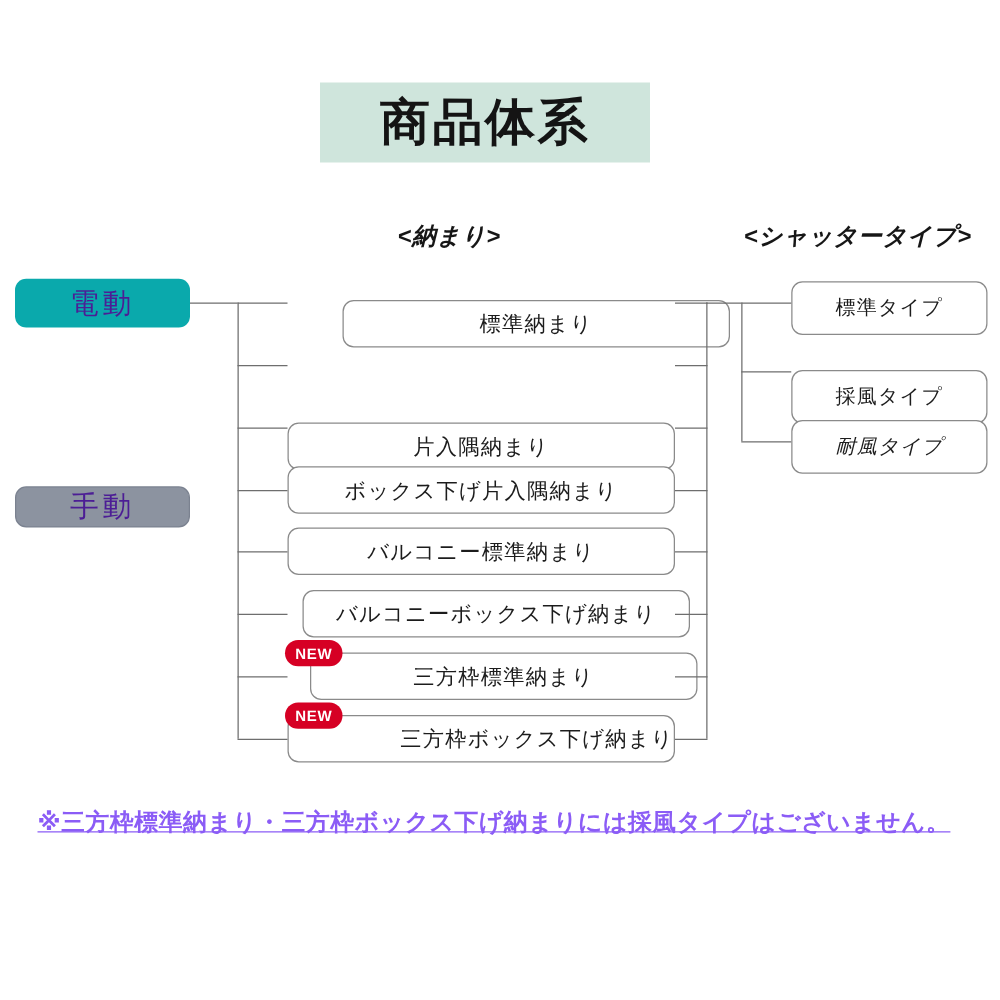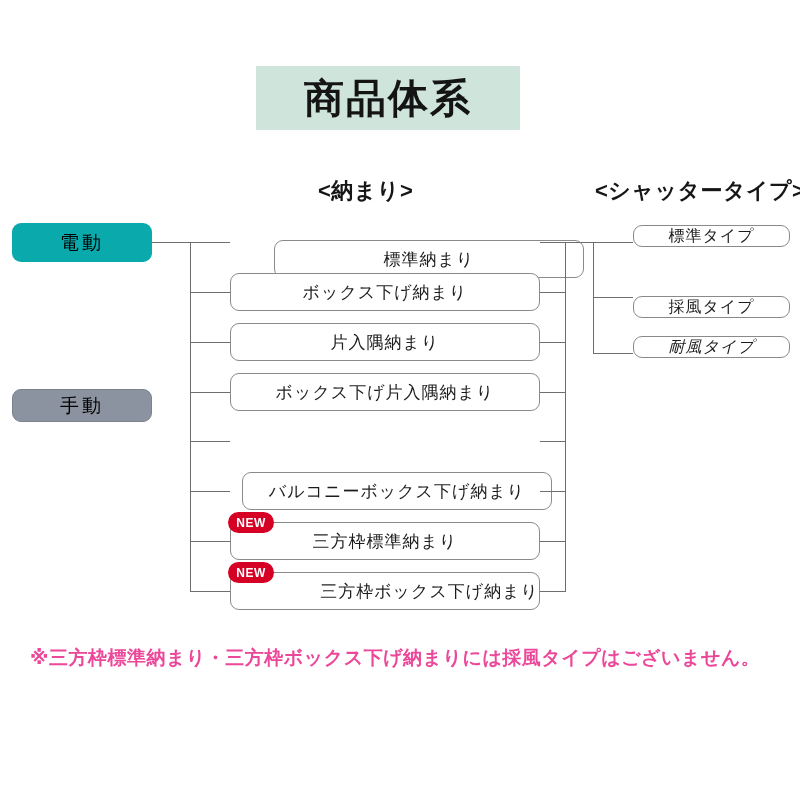--- a/index.html
+++ b/index.html
@@ -35,38 +35,39 @@
     font-size: 40px;
     font-weight: 700;
     color: #141414;
     letter-spacing: 2px;
     line-height: 1;
   }
 
   
   .col-header {
     position: absolute;
-    font-size: 22px;
+    font-size: 19px;
     font-weight: 700;
     color: #161616;
     white-space: nowrap;
     letter-spacing: 0.5px;
+    font-style: italic;
   }
   #hdr-osamari { left: 318px; top: 176px; }
   #hdr-shutter { left: 595px; top: 176px; }
 
   
   .mode-pill {
     position: absolute;
     display: flex;
     align-items: center;
     justify-content: center;
     border-radius: 9px;
-    font-size: 19px;
-    color: #000000;
+    font-size: 23px;
+    color: #4c1d95;
     letter-spacing: 3px;
   }
   #pill-denki {
     left: 12px;
     top: 223px;
     width: 140px;
     height: 39px;
     background: #0aa9ac;
   }
   #pill-shudo {
@@ -97,21 +98,21 @@
     white-space: nowrap;
   }
   .mid-box {
     left: 230px;
     width: 310px;
     height: 38px;
   }
   .right-box {
     left: 633px;
     width: 157px;
-    height: 22px;
+    height: 43px;
   }
   .right-box .node-label { font-size: 16px; }
 
   
   .new-badge {
     position: absolute;
     width: 46px;
     height: 21px;
     background: #d60024;
     border-radius: 11px;
@@ -134,23 +135,24 @@
   .line.h { height: 1px; }
   .line.v { width: 1px; }
 
   
   .footnote {
     position: absolute;
     left: 30px;
     top: 645px;
     font-size: 19px;
     font-weight: 700;
-    color: #ec4899;
+    color: #8b5cf6;
     letter-spacing: 0.5px;
     white-space: nowrap;
+    text-decoration: underline;
   }
 </style>
 </head>
 <body>
 
 <div id="canvas">
 
   <div class="title-band">
     <span class="title-text">商品体系</span>
   </div>
@@ -192,33 +194,33 @@
   <div class="line h" style="left:565px; top:242px; width:28px;"></div>
 
   <div class="line v" style="left:593px; top:242px; height:111px;"></div>
   <div class="line h" style="left:593px; top:242px; width:40px;"></div>
   <div class="line h" style="left:593px; top:297px; width:40px;"></div>
   <div class="line h" style="left:593px; top:353px; width:40px;"></div>
 
   <div class="node-box mid-box" style="top:240px;margin-left:44px;">
     <span class="node-label">標準納まり</span>
   </div>
-  <div class="node-box mid-box" style="top:273px;">
-    <span class="node-label">ボックス下げ納まり</span>
-  </div>
-  <div class="node-box mid-box" style="top:323px;">
+  <div class="node-box mid-box" style="top:338px;">
     <span class="node-label">片入隅納まり</span>
   </div>
   <div class="node-box mid-box" style="top:373px;">
     <span class="node-label">ボックス下げ片入隅納まり</span>
   </div>
+  <div class="node-box mid-box" style="top:422px;">
+    <span class="node-label">バルコニー標準納まり</span>
+  </div>
   <div class="node-box mid-box" style="top:472px;margin-left:12px;">
     <span class="node-label">バルコニーボックス下げ納まり</span>
   </div>
-  <div class="node-box mid-box" style="top:522px;">
+  <div class="node-box mid-box" style="top:522px;margin-left:18px;">
     <span class="node-label">三方枠標準納まり</span>
   </div>
   <div class="new-badge" style="left:228px; top:512px;">NEW</div>
 
   <div class="node-box mid-box" style="top:572px;justify-content:flex-end;">
     <span class="node-label">三方枠ボックス下げ納まり</span>
   </div>
   <div class="new-badge" style="left:228px; top:562px;">NEW</div>
 
   <div class="node-box right-box" style="top:225px;">

